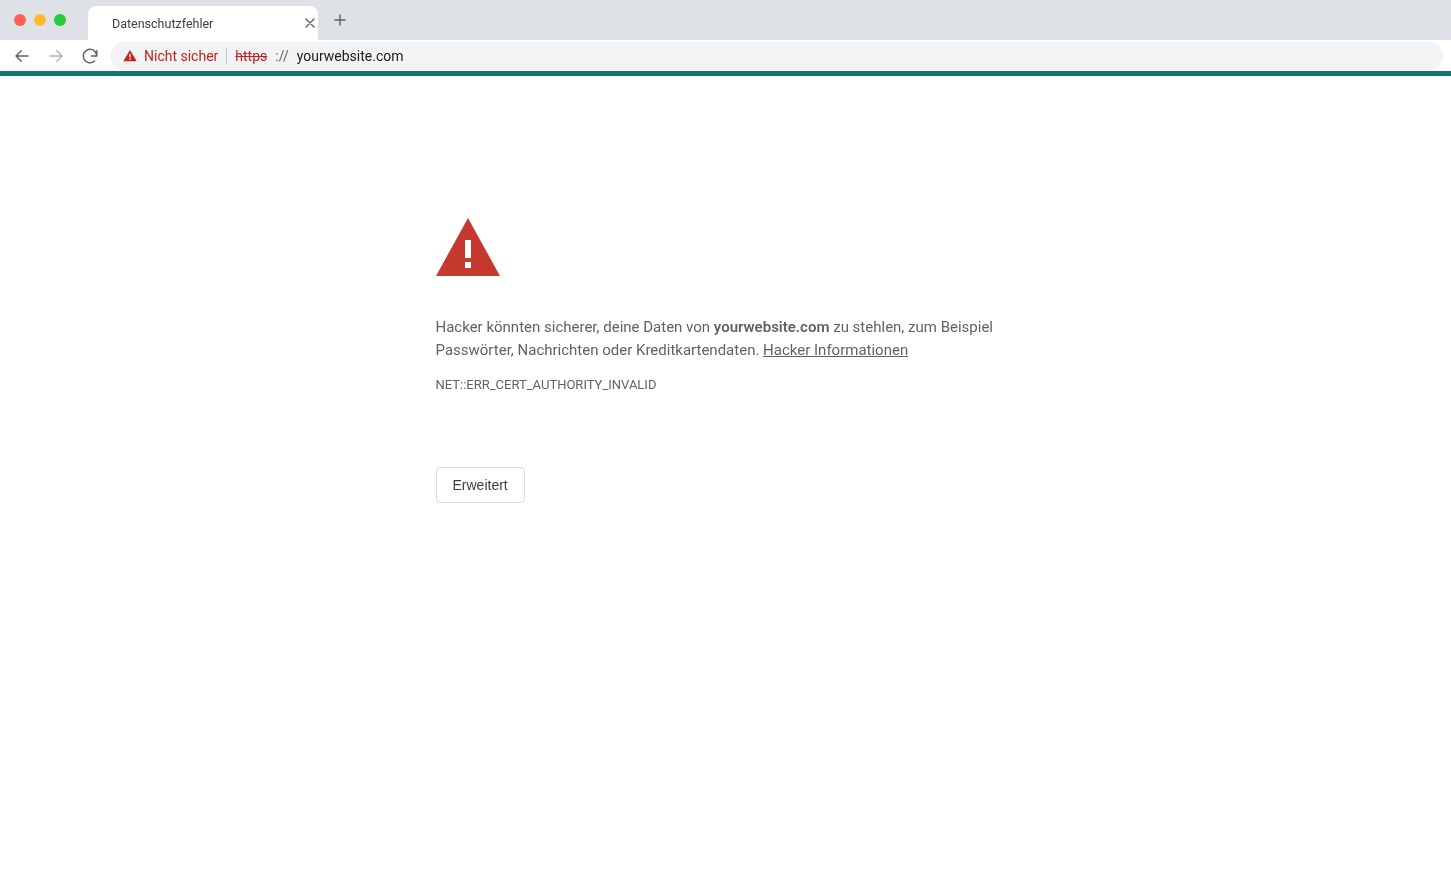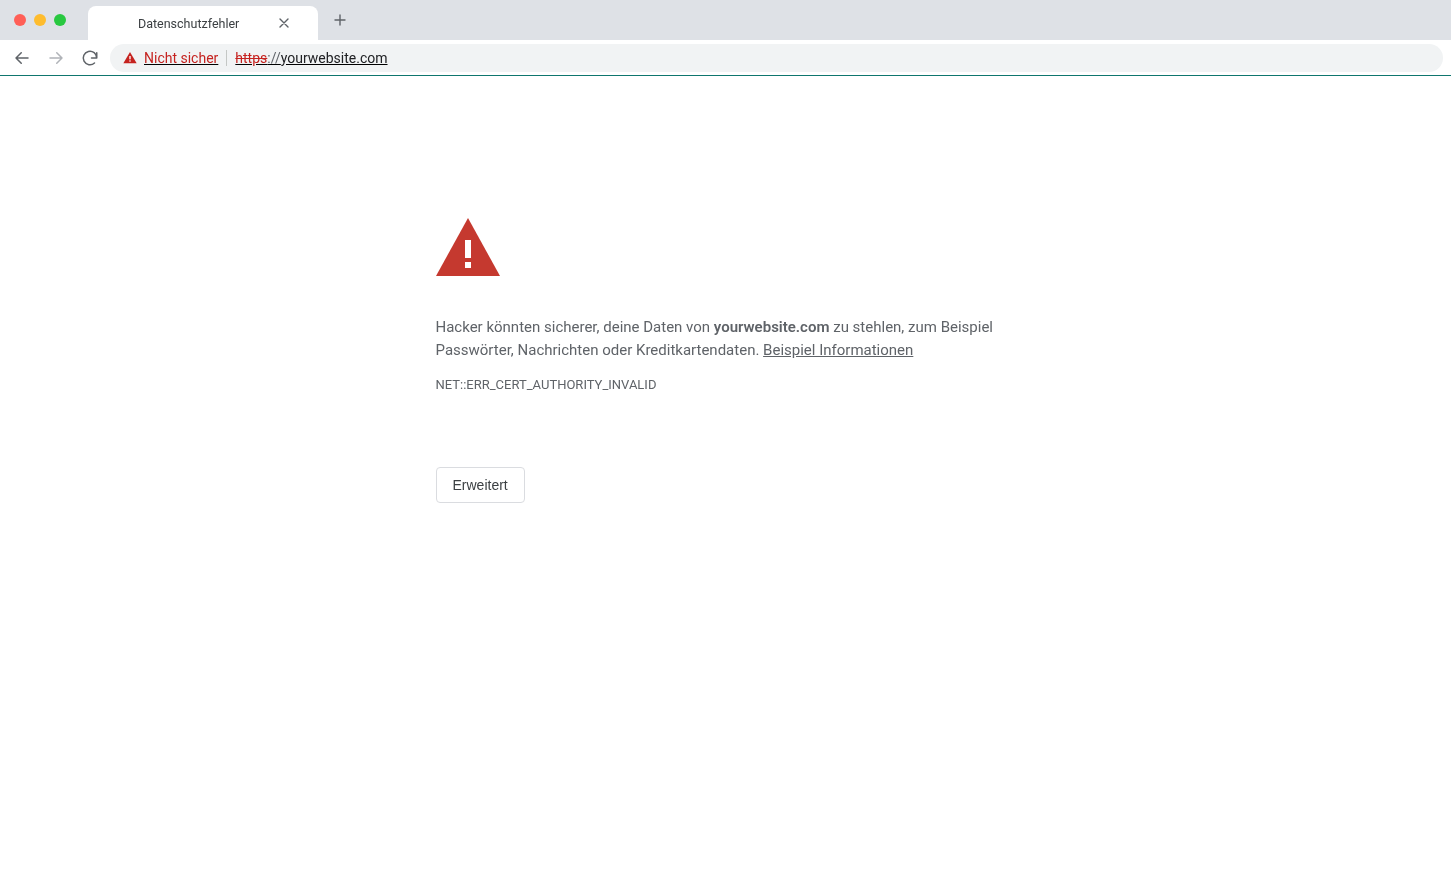--- a/index.html
+++ b/index.html
@@ -7,34 +7,34 @@
 
   
   .chrome { width: 100%; }
   .tabstrip { height: 40px; background: #dee1e6; display: flex; align-items: flex-end; padding-left: 10px; position: relative; }
   .traffic-lights { display: flex; gap: 8px; align-items: center; height: 100%; padding: 0 8px 0 4px; }
   .tl { width: 12px; height: 12px; border-radius: 50%; }
   .tl.red    { background: #ff5f57; }
   .tl.yellow { background: #febc2e; }
   .tl.green  { background: #28c840; }
 
-  .tab { display: flex; align-items: center; height: 34px; background: #fff; border-radius: 8px 8px 0 0; padding: 0 26px; min-width: 230px; max-width: 240px; margin-left: 14px; gap: 8px; font-size: 12.5px; color: #3c4043; }
+  .tab { display: flex; align-items: center; height: 34px; background: #fff; border-radius: 8px 8px 0 0; padding: 0 0; min-width: 230px; max-width: 240px; margin-left: 14px; gap: 8px; font-size: 12.5px; color: #3c4043; }
   .tab .title { flex: 1; white-space: nowrap; overflow: hidden; text-overflow: ellipsis; }
   .tab .favicon { width: 16px; height: 16px; display: flex; align-items: center; justify-content: center; }
   .tab .close { width: 16px; height: 16px; display: flex; align-items: center; justify-content: center; color: #5f6368; cursor: pointer; }
   .newtab { width: 28px; height: 28px; display: flex; align-items: center; justify-content: center; margin-left: 8px; color: #5f6368; cursor: pointer; align-self: center; }
 
-  .toolbar { height: 36px; background: #fff; display: flex; align-items: center; padding: 0 8px; gap: 6px; border-bottom: 1px solid #0f766e; text-decoration: underline; }
+  .toolbar { height: 36px; background: #fff; display: flex; align-items: center; padding: 0 8px; gap: 6px; border-bottom: 5px solid #0f766e; }
   .tbtn { width: 28px; height: 28px; display: flex; align-items: center; justify-content: center; color: #5f6368; cursor: pointer; border-radius: 50%; }
   .tbtn.disabled { color: #b0b3b8; cursor: default; }
 
   .omnibox { flex: 1; height: 28px; background: #f1f3f4; border-radius: 14px; display: flex; align-items: center; padding: 0 12px; gap: 8px; font-size: 14px; color: #202124; }
   .omnibox .sec-badge { display: flex; align-items: center; gap: 6px; color: #c5221f; font-size: 14px; }
   .omnibox .divider { width: 1px; height: 16px; background: #c4c7c5; }
-  .omnibox .url { display: flex; align-items: flex-start; gap: 0; }
+  .omnibox .url { display: flex; align-items: flex-start; gap: 8px; }
   .omnibox .scheme { color: #c5221f; text-decoration: line-through; }
   .omnibox .rest { color: #5f6368; }
   .omnibox .host { color: #202124; }
 
   
   .content { width: 100%; display: flex; justify-content: center; }
   .panel { width: 580px; margin-top: 142px; color: #202124; }
 
   .big-warning { margin-bottom: 40px; }
   .big-warning svg { display: block; }
@@ -129,21 +129,21 @@
     <div class="big-warning">
       <svg width="64" height="58" viewBox="0 0 64 58">
         <path d="M32 0 L64 58 H0 Z" fill="#c5392f"></path>
         <rect x="29" y="22" width="6" height="18" fill="#fff"></rect>
         <rect x="29" y="44" width="6" height="6" fill="#fff"></rect>
       </svg>
     </div>
 
 
     <p class="desc">
-      <span>Hacker könnten sicherer, deine Daten von </span><b>yourwebsite.com</b><span> zu stehlen, zum Beispiel Passwörter, Nachrichten oder Kreditkartendaten. </span><a>Beispiel Informationen</a>
+      <span>Hacker könnten sicherer, deine Daten von </span><b>yourwebsite.com</b><span> zu stehlen, zum Beispiel Passwörter, Nachrichten oder Kreditkartendaten. </span><a>Hacker Informationen</a>
     </p>
 
     <div class="errcode">NET::ERR_CERT_AUTHORITY_INVALID</div>
 
     <div class="buttons">
       <button class="btn secondary">Erweitert</button>
     </div>
 
   </div>
 </div>

